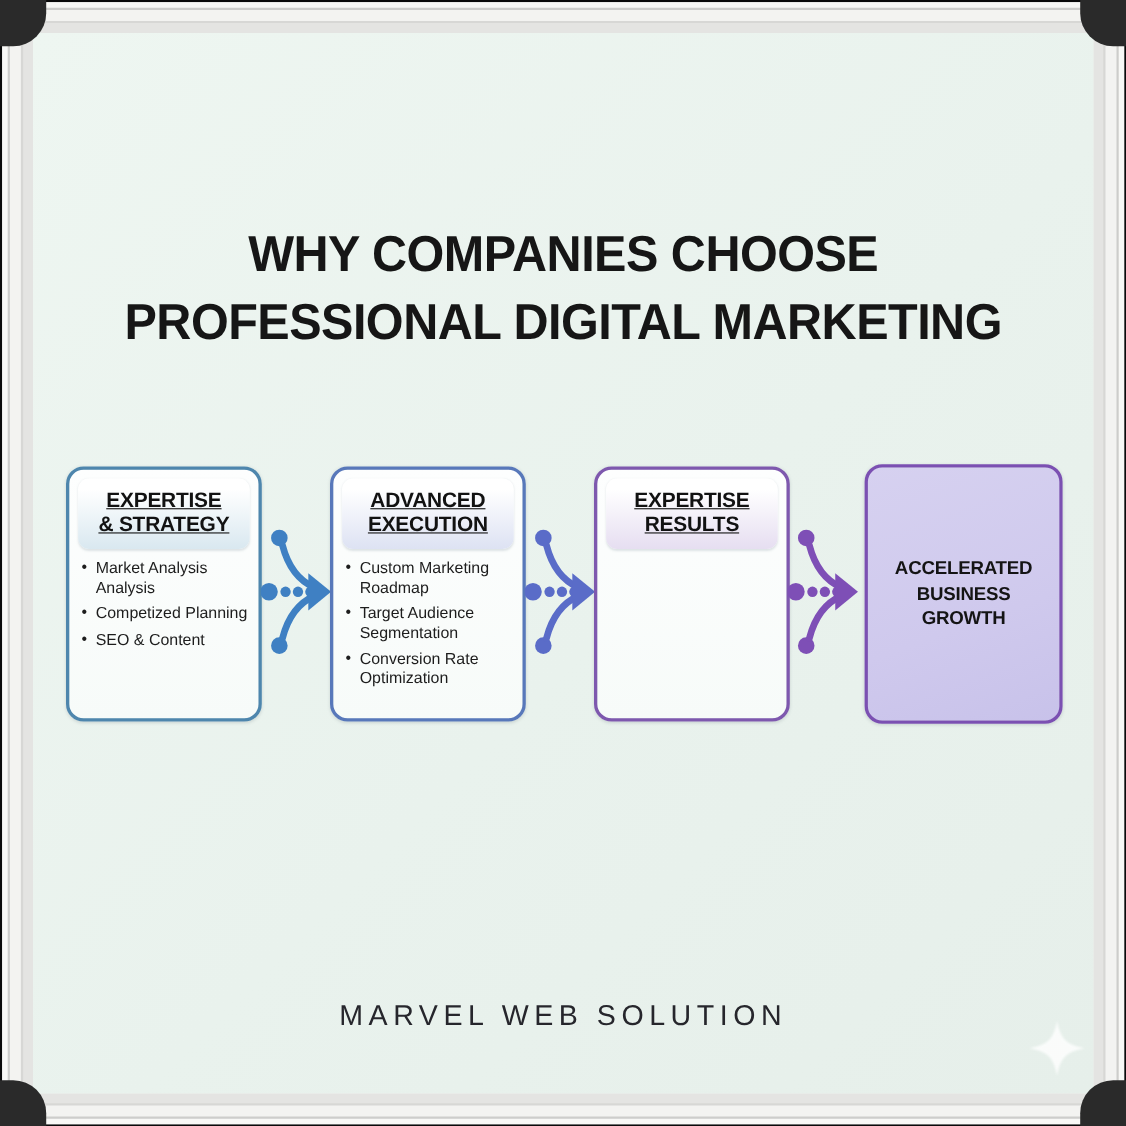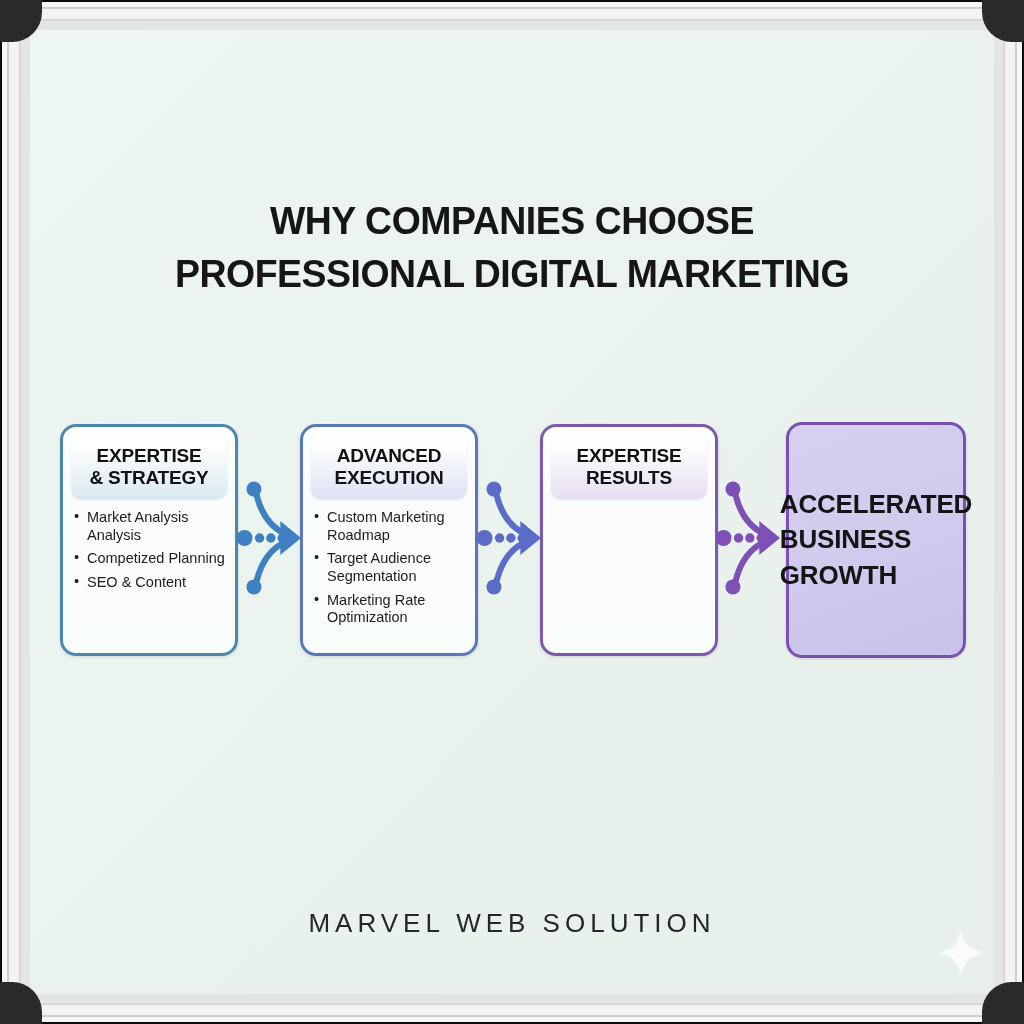--- a/index.html
+++ b/index.html
@@ -11,41 +11,41 @@
                     inset 0 0 0 17px #f3f3f1, inset 0 0 0 19px #d7d7d5,
                     inset 0 0 0 28px #e4e4e2;}
   .board{position:absolute;inset:30px;background:linear-gradient(135deg,#eef6f1 0%,#e9f2ed 55%,#e6efea 100%);}
   .cap{position:absolute;width:42px;height:42px;background:#2a2a2a;}
   .cap.tl{top:0;left:0;border-bottom-right-radius:30px;}
   .cap.tr{top:0;right:0;border-bottom-left-radius:30px;}
   .cap.bl{bottom:0;left:0;border-top-right-radius:30px;}
   .cap.br{bottom:0;right:0;border-top-left-radius:30px;}
 
   .title{position:absolute;left:0;right:0;top:168px;text-align:center;color:#161616;
-         font-weight:700;font-size:39px;line-height:1.36;letter-spacing:-0.5px;}
+         font-weight:700;font-size:46px;line-height:1.36;letter-spacing:-0.5px;}
   .title .tline{display:block;transform:scaleX(0.96);}
 
   
   .stage{position:absolute;top:424px;width:178px;height:232px;box-sizing:border-box;
          background:linear-gradient(180deg,#fdfefe,#f7fbf9);
          border:3px solid var(--border,#4e86ad);border-radius:16px;
          box-shadow:0 1px 3px rgba(60,80,90,.18);}
   .s0{left:60px;}.s1{left:300px;}.s2{left:540px;}
   .stage-header{margin:8px;height:64px;border-radius:10px;display:flex;flex-direction:column;
          align-items:center;justify-content:center;text-align:center;
          background:linear-gradient(180deg,#ffffff 15%,var(--tint,#d9e8f0) 100%);
          box-shadow:0 1px 2px rgba(90,110,130,.18);
-         font-weight:700;font-size:19px;line-height:1.18;color:#121212;letter-spacing:-0.2px;}
+         font-weight:700;font-size:19px;line-height:1.18;color:#121212;letter-spacing:-0.2px;text-decoration:underline;}
   .bullets{list-style:none;margin:10px 4px 0 8px;padding:0;}
   .bullets li{position:relative;padding-left:16px;margin-bottom:6px;
          font-size:14.5px;line-height:1.22;color:#1d1d1d;}
   .bullets li::before{content:"\2022";position:absolute;left:3px;top:-1px;color:#1d1d1d;}
   .stage.final{left:786px;top:422px;height:236px;width:180px;display:flex;align-items:center;justify-content:center;
          background:linear-gradient(160deg,#d6d1f0 0%,var(--fill,#cfc9ed) 60%,#c8c2ea 100%);}
-  .final-title{text-align:left;font-weight:700;font-size:26px;line-height:1.35;color:#141414;letter-spacing:-0.2px;}
+  .final-title{text-align:center;font-weight:700;font-size:17px;line-height:1.35;color:#141414;letter-spacing:-0.2px;}
   .final-title span{display:block;}
 
   
   .connector{position:absolute;top:472px;width:64px;height:132px;color:var(--c,#3f80c3);}
   .c0{left:237px;}.c1{left:477px;}.c2{left:716px;}
   .connector svg{display:block;width:100%;height:100%;}
 
   .brand{position:absolute;left:0;right:0;top:908px;text-align:center;color:#26262c;
          font-size:26px;font-weight:400;letter-spacing:5px;}
 
@@ -94,21 +94,21 @@
   </div>
 
   <div class="stage s1" style="--border: #5878ba; --tint: #dde2f3;">
     <div class="stage-header">
       <span>ADVANCED</span>
       <span>EXECUTION</span>
     </div>
     <ul class="bullets">
       <li>Custom Marketing Roadmap</li>
       <li>Target Audience Segmentation</li>
-      <li>Marketing Rate Optimization</li>
+      <li>Conversion Rate Optimization</li>
     </ul>
   </div>
 
   <div class="connector c1" style="--c: #5a6cc8;">
     <svg viewBox="0 0 68 132" aria-hidden="true">
       <circle cx="18" cy="14" r="8" fill="currentColor"></circle>
       <path d="M 21 21 Q 29 52 52 62" stroke="currentColor" stroke-width="6.5" fill="none" stroke-linecap="round"></path>
       <circle cx="18" cy="118" r="8" fill="currentColor"></circle>
       <path d="M 21 111 Q 29 80 52 70" stroke="currentColor" stroke-width="6.5" fill="none" stroke-linecap="round"></path>
       <circle cx="8" cy="66" r="8.5" fill="currentColor"></circle>

